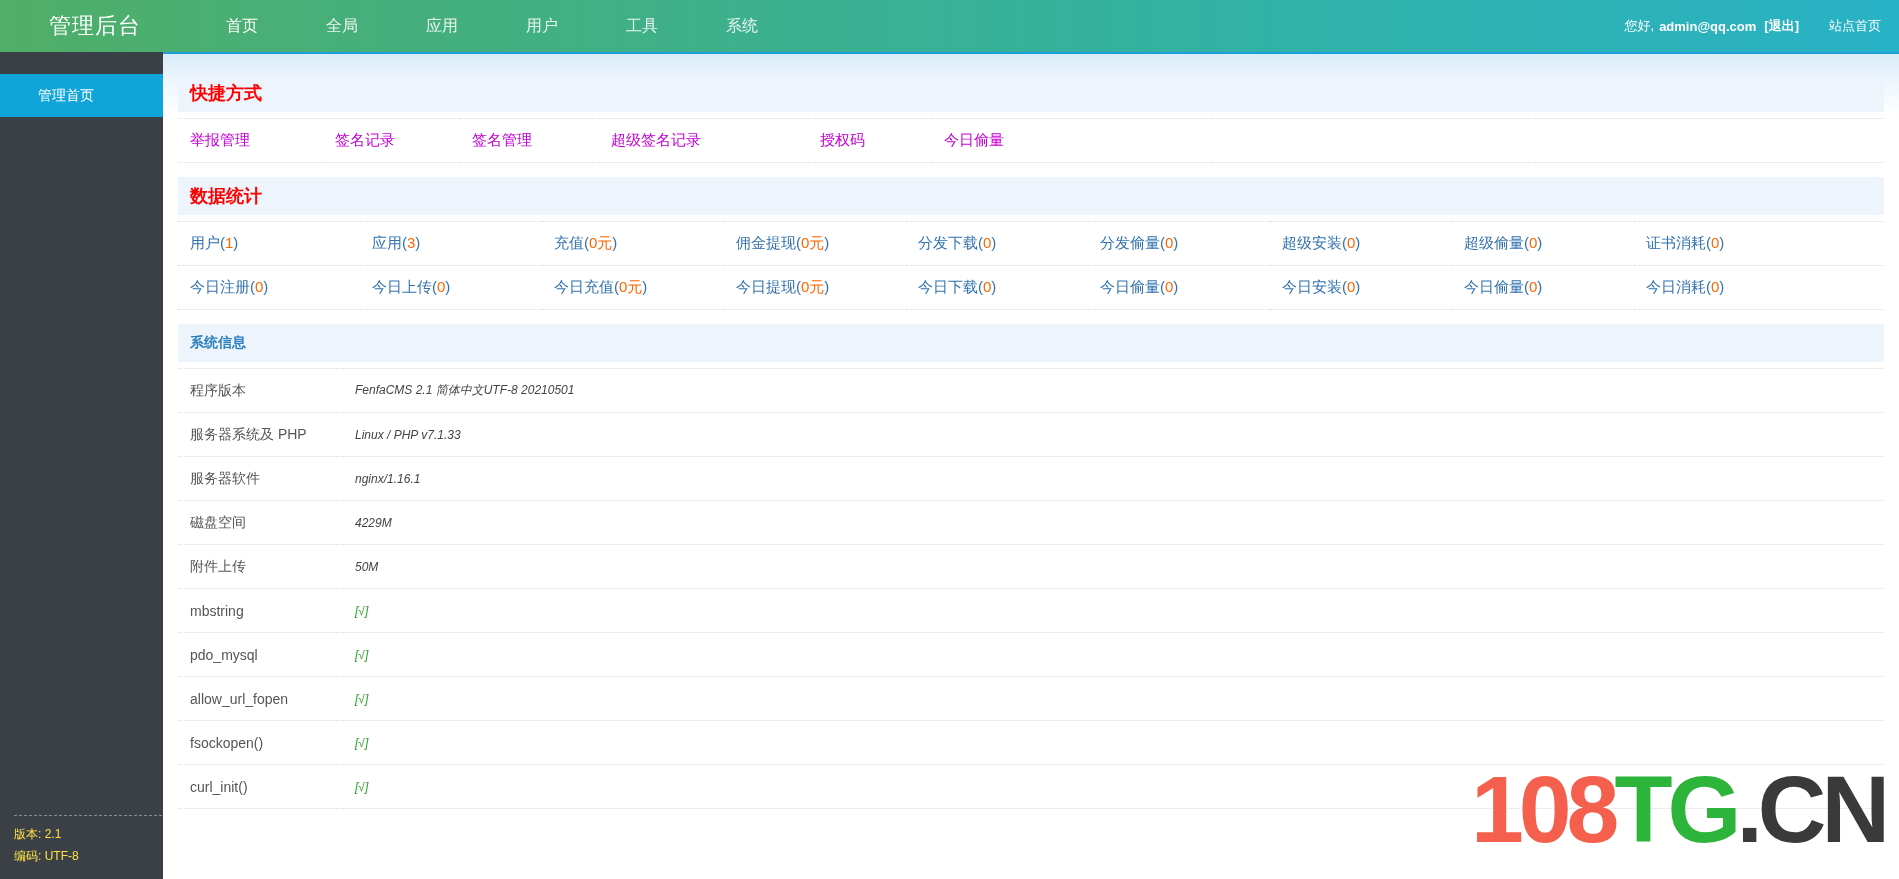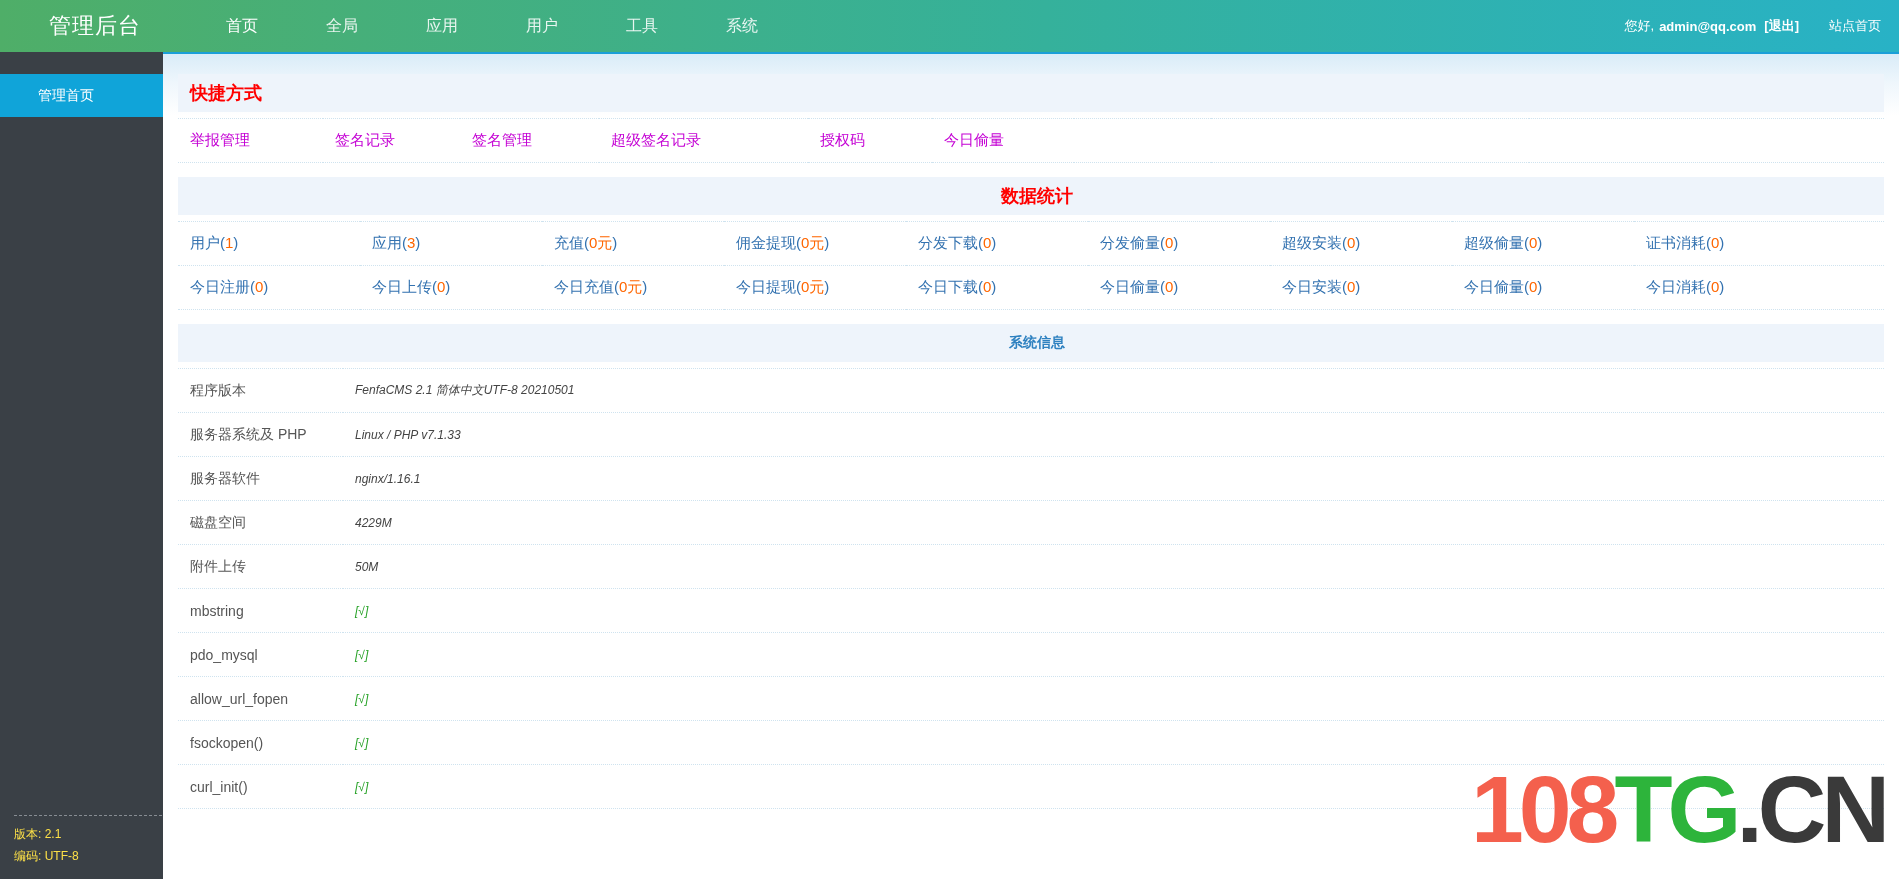--- a/index.html
+++ b/index.html
@@ -42,21 +42,21 @@
     position:absolute; top:52px; left:163px; width:1736px; height:827px;
     border-top:2px solid #1b9fd8;
     background:linear-gradient(180deg,#d9ecf8 0,#eef6fc 28px,#ffffff 62px);
     padding:0 15px; overflow:hidden;
   }
   .page-title { margin-top:28px; font-size:17px; color:#3ba0d6; }
 
   .band { margin-top:20px; height:38px; background:#eef4fb; display:flex; align-items:center; padding-left:12px; }
   .band-red  { color:#ff0000; font-weight:bold; font-size:18px; }
   .band-blue { color:#2e81c0; font-weight:bold; font-size:14px; }
-  .band.stats-band, .band.sys-band { margin-top:14px;justify-content:center; }
+  .band.stats-band, .band.sys-band { margin-top:14px; }
 
   table { width:100%; border-collapse:collapse; table-layout:fixed; margin-top:6px; border-top:1px dotted #cfe3ef; }
   td { border-bottom:1px dotted #cfe3ef; height:44px; padding:0 0 0 12px; overflow:hidden; white-space:nowrap; }
 
   .qtable a { color:#c400d4; font-size:15px; text-decoration:none; cursor:pointer; }
 
   .stable a { text-decoration:none; font-size:15px; cursor:pointer; }
   .stable .slabel { color:#3372b0; }
   .stable .snum   { color:#ff6600; }
 

